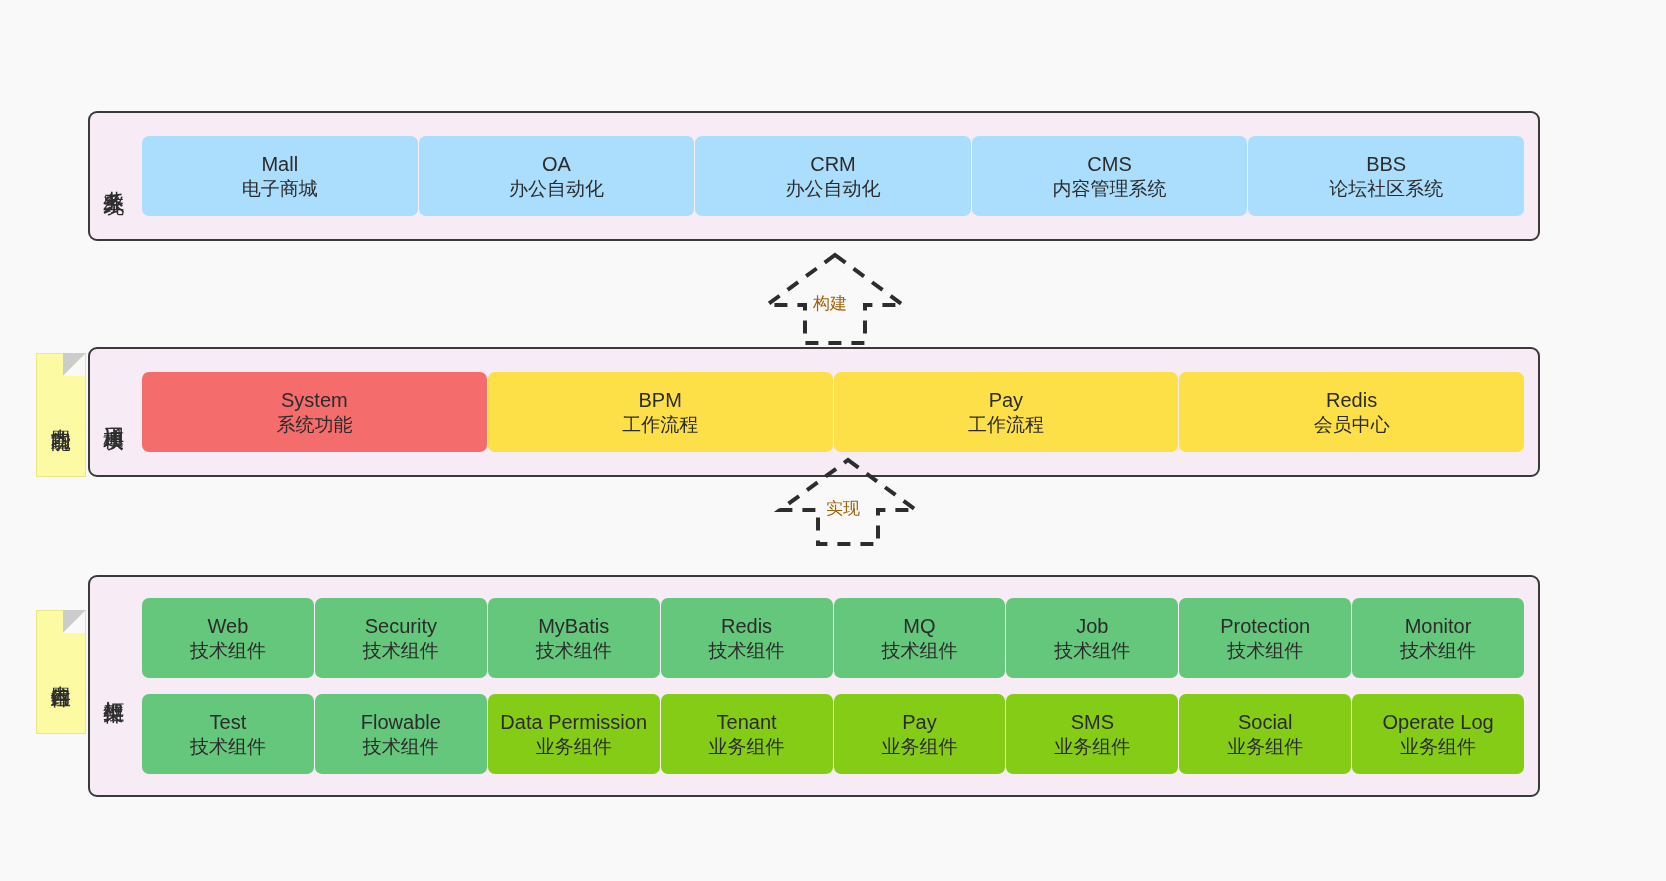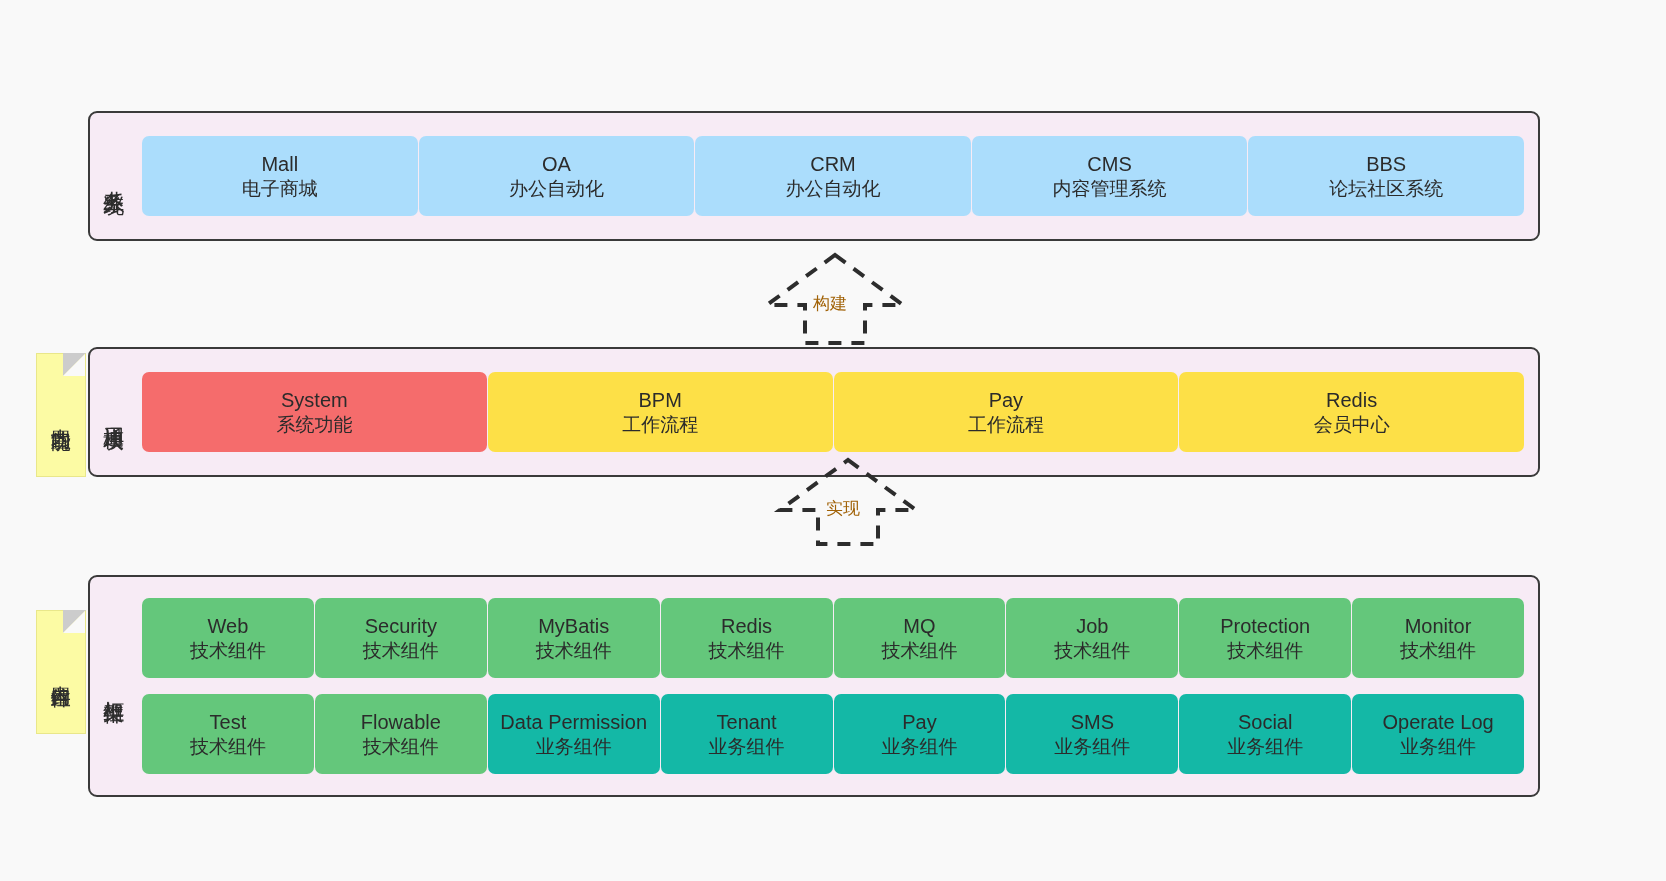--- a/index.html
+++ b/index.html
@@ -64,21 +64,21 @@
     user-select: none;
   }
   .card .en { font-size: 20px; }
   .card .cn { font-size: 19px; }
 
   
   .c-blue        { background: #ABDDFC; }
   .c-red         { background: #F56C6C; }
   .c-pink        { background: #fde047; }
   .c-green       { background: #64C77B; }
-  .c-lightgreen  { background: #14b8a6; }
+  .c-lightgreen  { background: #84cc16; }
 
   
   .layer-biz   { left: 88px;  top: 111px; width: 1452px; height: 130px; }
   .layer-biz .card   { height: 80px; }
 
   .layer-mod   { left: 88px;  top: 347px; width: 1452px; height: 130px; }
   .layer-mod .card   { height: 80px; }
 
   .layer-fw    { left: 88px;  top: 575px; width: 1452px; height: 222px; }
   .layer-fw .card    { height: 80px; }

